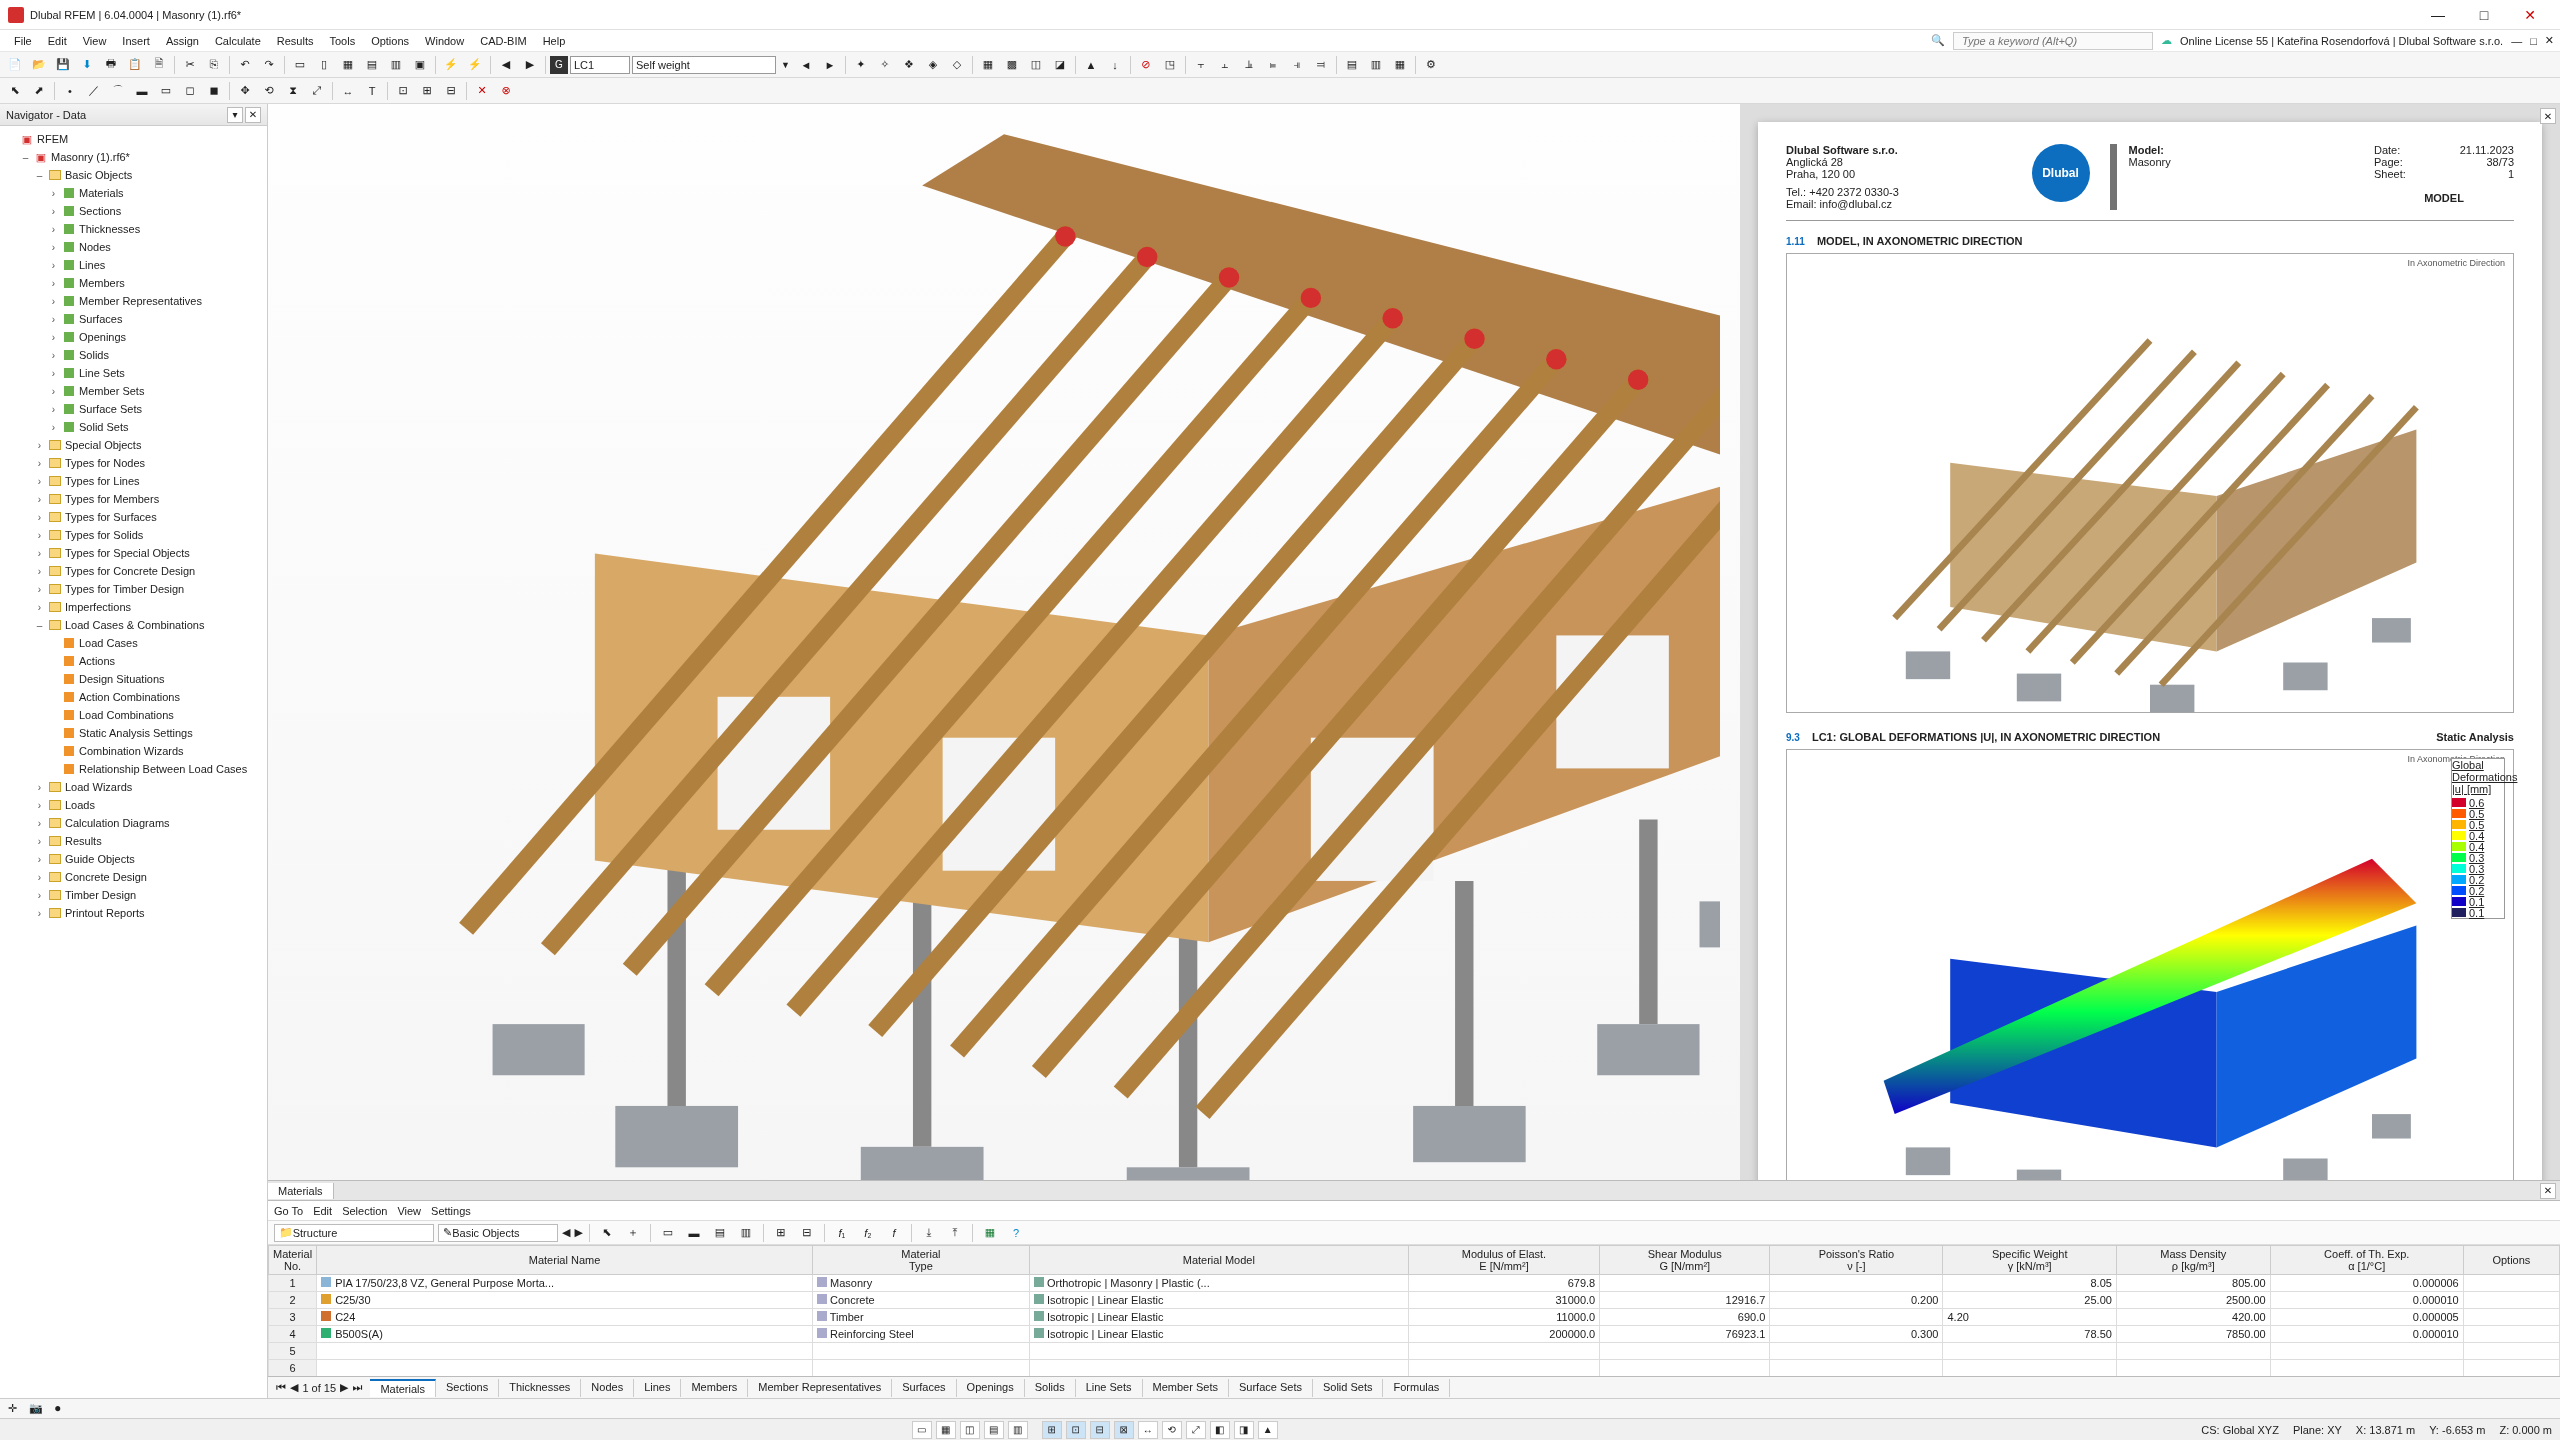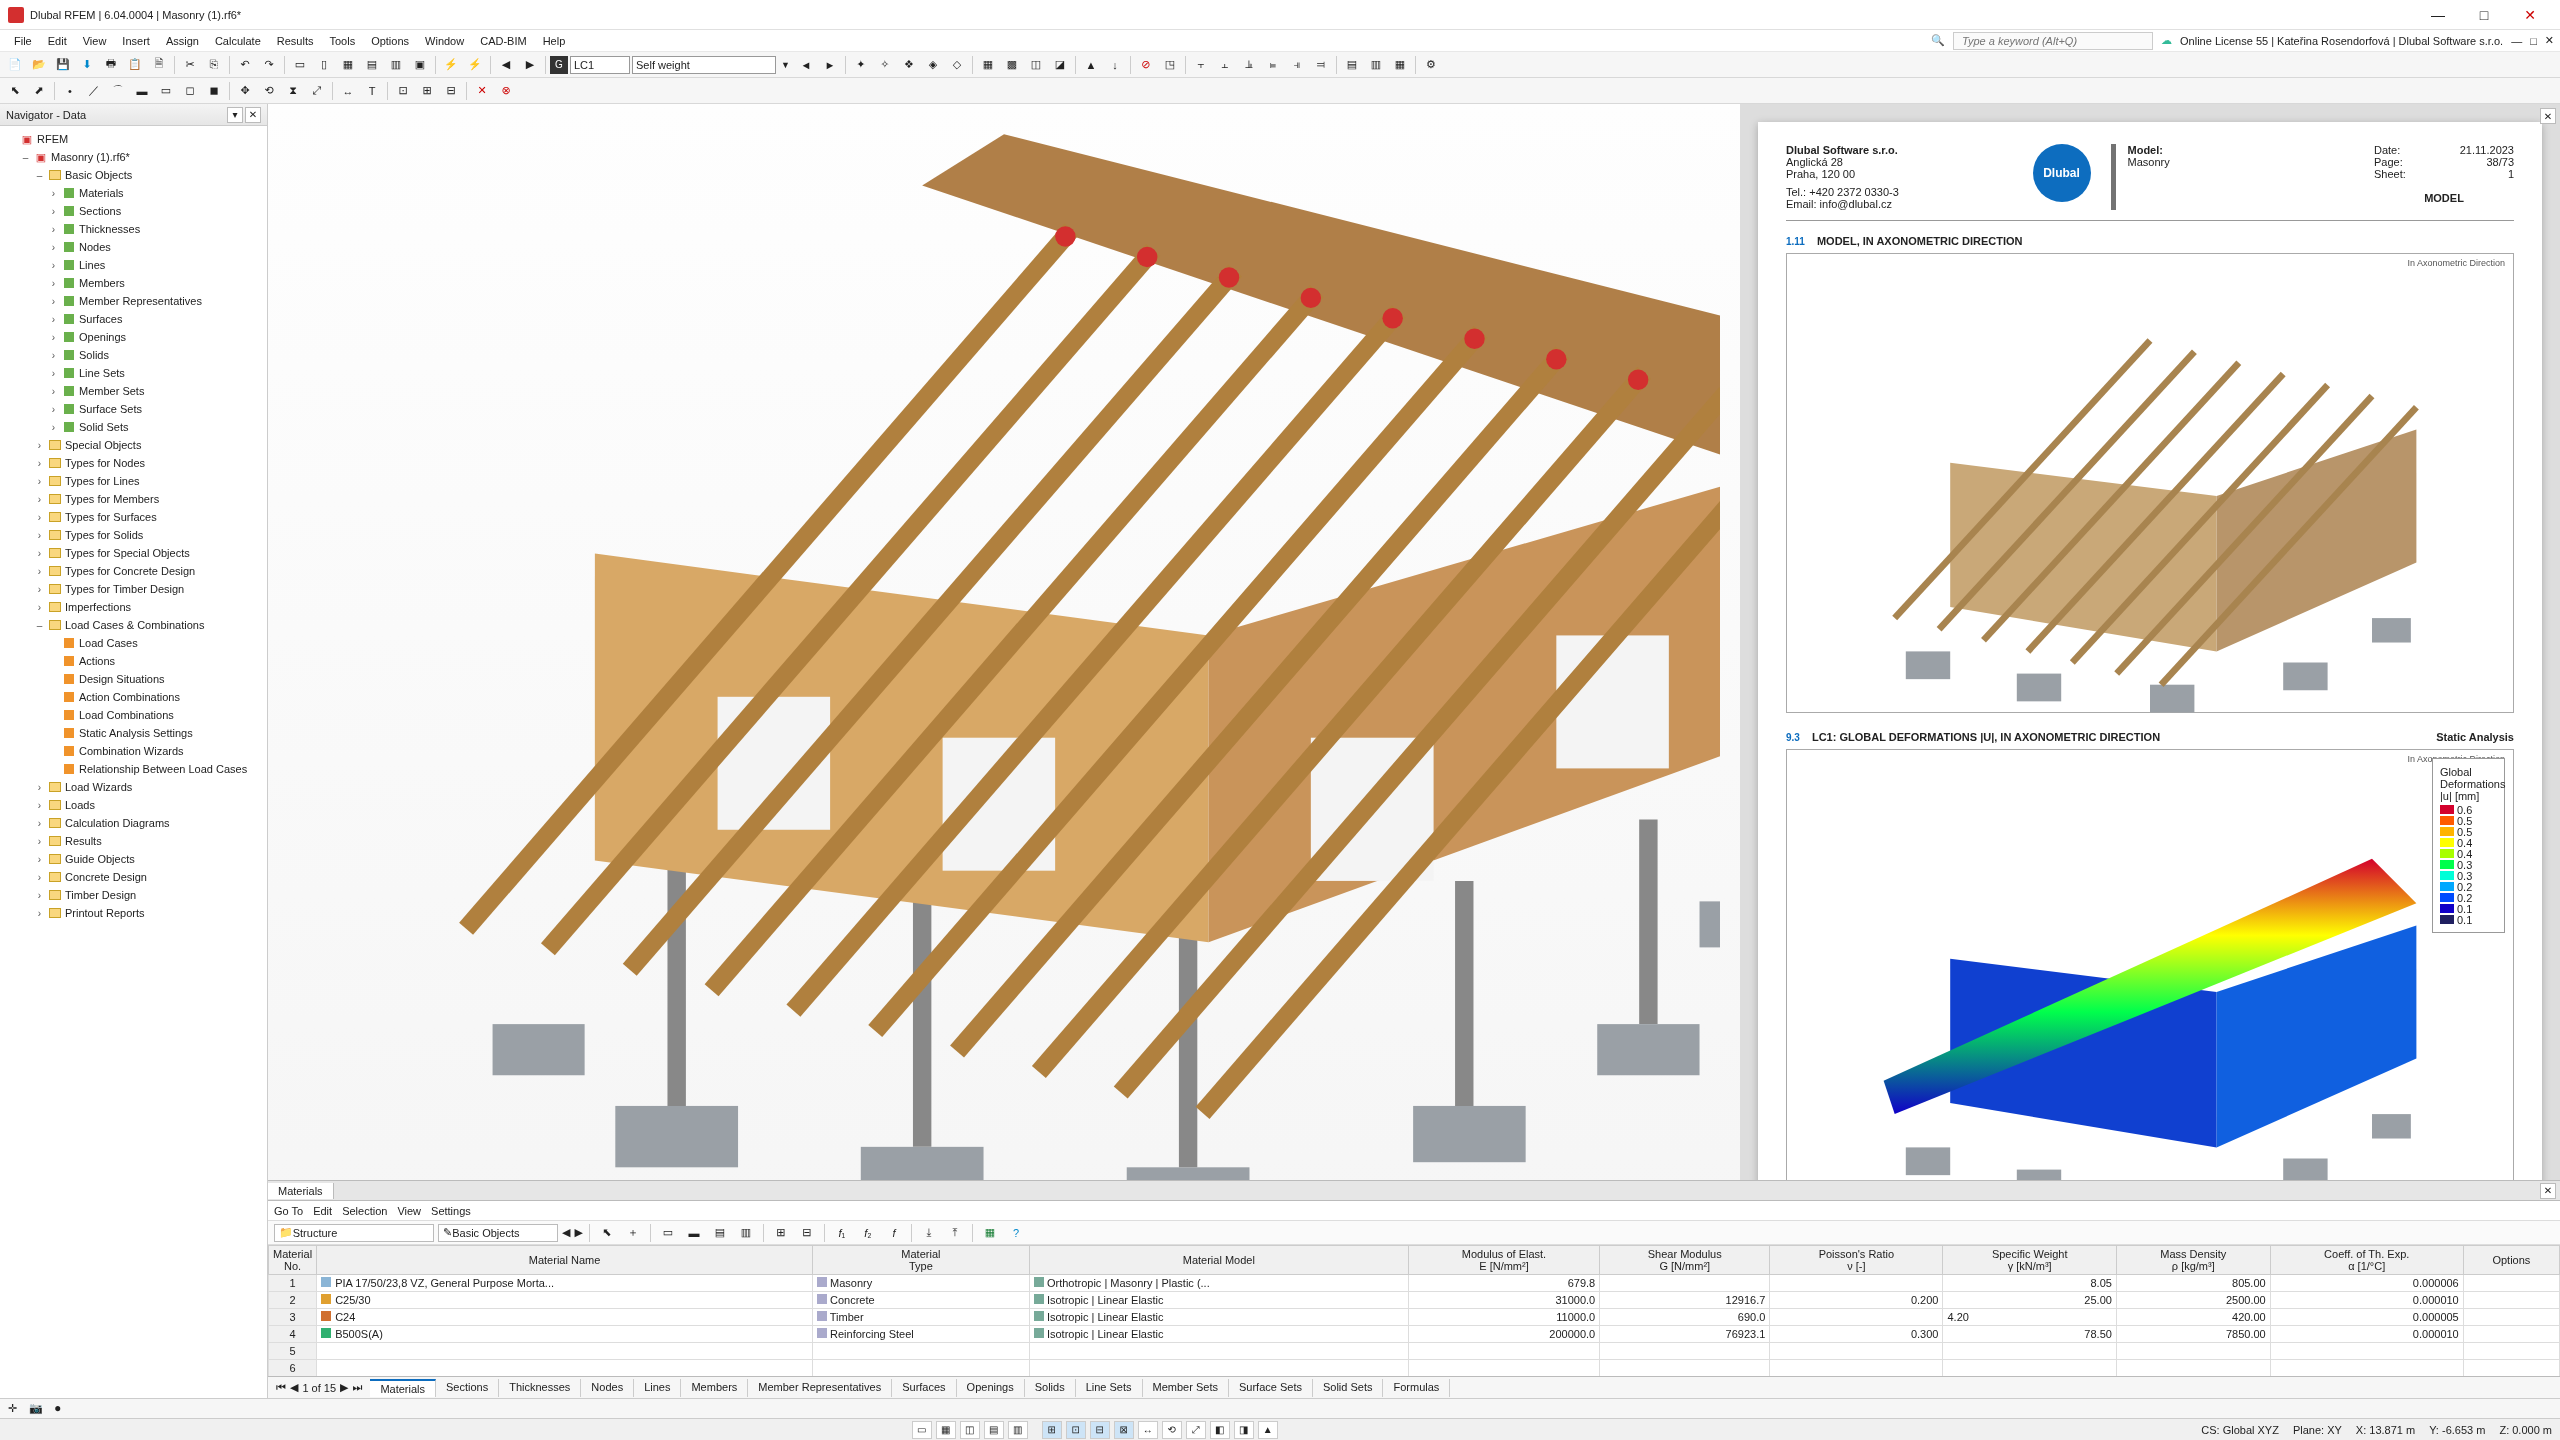--- a/index.html
+++ b/index.html
@@ -58,21 +58,21 @@
 .statusbar{position:absolute;bottom:0;left:0;right:0;height:42px;}
 .sb1{height:20px;background:#f6f6f6;border-top:1px solid #ccc;display:flex;align-items:center;padding:0 8px;gap:12px;font-size:11px;}
 .sb2{height:22px;background:#f0f0f0;border-top:1px solid #ccc;display:flex;align-items:center;padding:0 8px;font-size:11px;}
 .sb2 .r{margin-left:auto;display:flex;gap:14px;}
 .sb2 .ico-row{display:flex;gap:4px;}
 .sb2 .ico-row span{width:20px;height:18px;border:1px solid #ccc;background:#fff;display:flex;align-items:center;justify-content:center;font-size:10px;}
 .lc-box{display:flex;align-items:center;gap:2px;}
 .lc-box .g{width:18px;height:18px;background:#333;color:#fff;display:flex;align-items:center;justify-content:center;font-size:10px;}
 .lc-box .lc{width:60px;height:18px;border:1px solid #999;background:#fff;padding:0 3px;font-size:10px;display:flex;align-items:center;}
 .lc-box .lcn{width:144px;height:18px;border:1px solid #999;background:#fff;padding:0 3px;font-size:10px;display:flex;align-items:center;}
-.legend{position:absolute;right:8px;top:8px;width:73px;background:#fff;border:1px solid #999;font-size:8px;padding:7px;}
+.legend{position:absolute;right:8px;top:8px;width:54px;background:#fff;border:1px solid #999;font-size:8px;padding:0;text-decoration:underline;}
 .legend .row{display:flex;align-items:center;height:11px;}
 .legend .sw{width:14px;height:9px;margin-right:3px;}
 .thumb3d{position:absolute;inset:20px 30px 20px 30px;}
 .panel-x{position:absolute;top:4px;right:4px;width:16px;height:16px;border:1px solid #bbb;background:#fff;display:flex;align-items:center;justify-content:center;font-size:10px;}
 </style>
 </head>
 <body>
 
 <div class="titlebar">
   <div class="app-icon"></div>
@@ -595,21 +595,21 @@
       <div class="page">
         <div class="page-hdr">
           <div class="col">
             <div style="font-weight:bold">Dlubal Software s.r.o.</div>
             <div>Anglická 28</div>
             <div>Praha, 120 00</div>
             <div style="margin-top:6px">Tel.: +420 2372 0330-3</div>
             <div>Email: info@dlubal.cz</div>
           </div>
           <div class="logo">Dlubal</div>
-          <div class="col" style="border-left:5px solid #737373;padding-left:12px;">
+          <div class="col" style="border-left:7px solid #737373;padding-left:12px;">
             <div><b>Model:</b></div>
             <div>Masonry</div>
           </div>
           <div class="col" style="flex:0 0 140px;">
             <div style="display:flex;justify-content:space-between;">
                 <span>Date:</span>
                 <span>21.11.2023</span>
               </div>
             <div style="display:flex;justify-content:space-between;">
                 <span>Page:</span>

